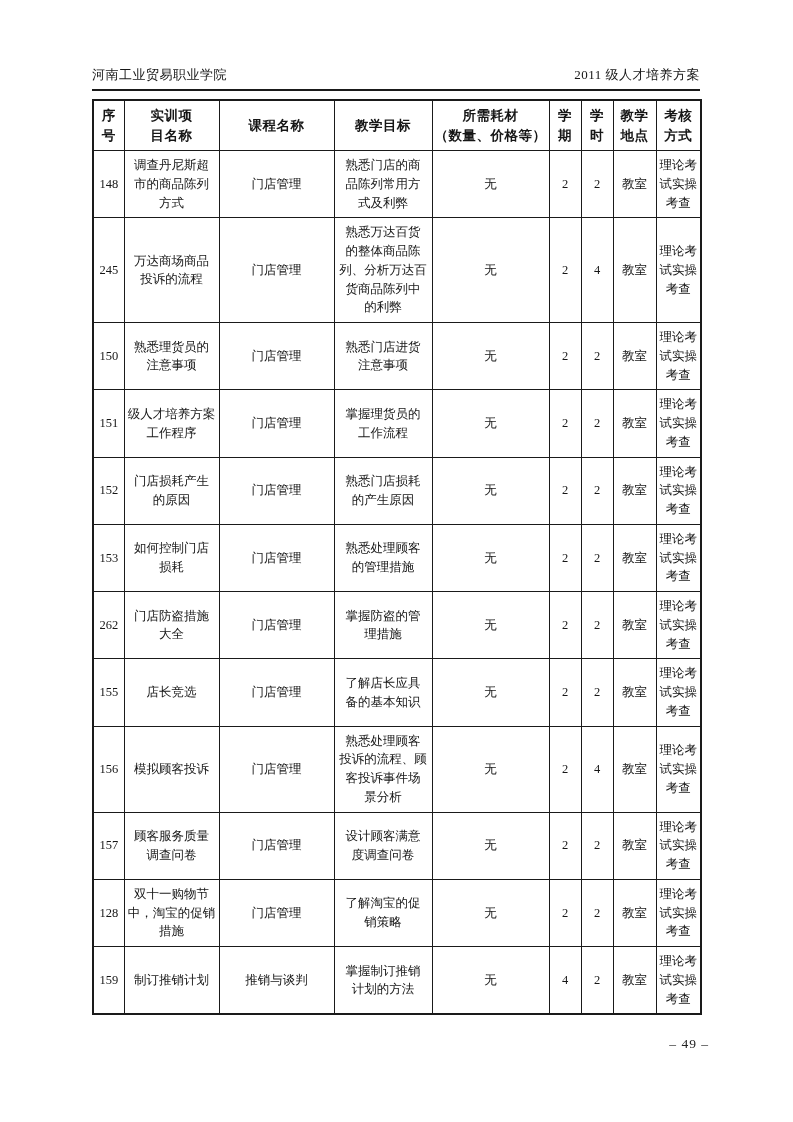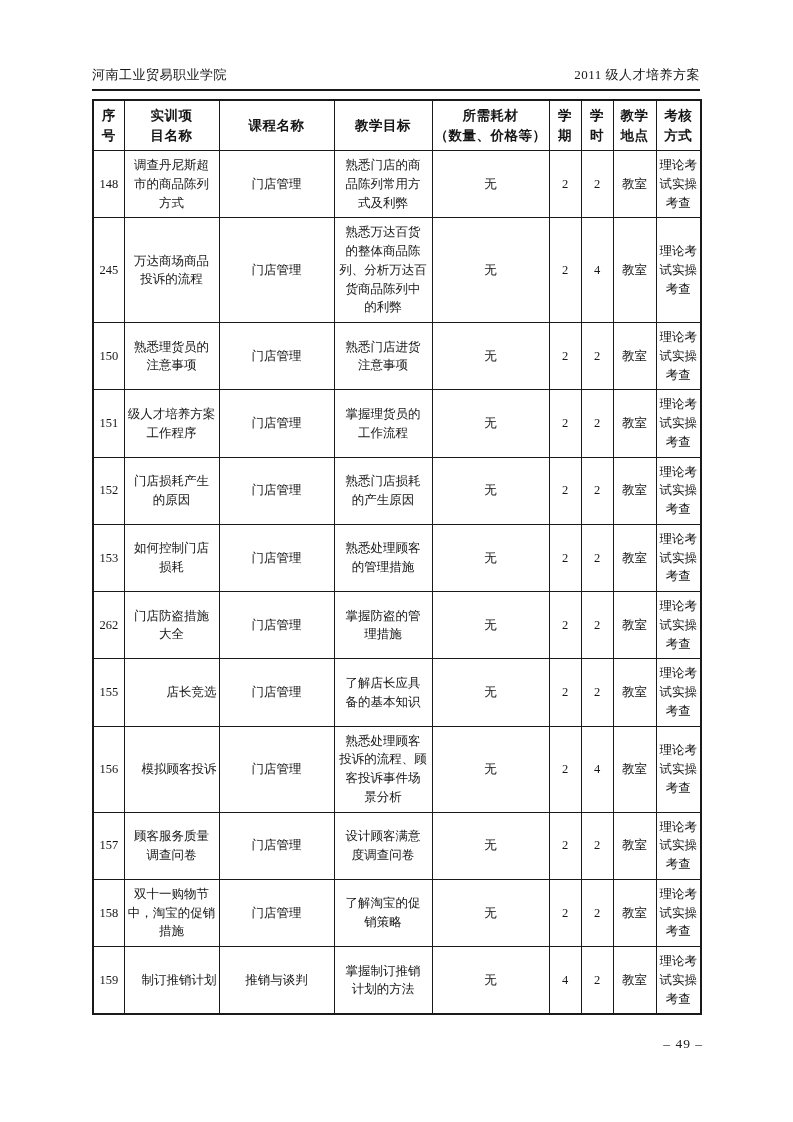--- a/index.html
+++ b/index.html
@@ -45,34 +45,34 @@
     line-height: 1.45;
     padding: 5px 1px;
     letter-spacing: 0.5px;
   }
   table.plan td {
     font-size: 12.5px;
     line-height: 1.5;
     padding: 5px 2px;
   }
   td.c-project, td.c-goal { text-align: left; padding-left: 4px; padding-right: 2px; }
-  td.c-project.ctr { text-align: right; padding-left: 2px; }
+  td.c-project.ctr { text-align: center; padding-left: 2px; }
   col.w-no        { width: 31px; }
   col.w-project   { width: 95px; }
   col.w-course    { width: 115px; }
   col.w-goal      { width: 98px; }
   col.w-materials { width: 117px; }
   col.w-semester  { width: 32px; }
   col.w-hours     { width: 32px; }
   col.w-location  { width: 43px; }
   col.w-assess    { width: 45px; }
   .page-footer {
     position: absolute;
     top: 1036px;
-    right: 90px;
+    right: 84px;
     font-size: 13.5px;
     letter-spacing: 1px;
     color: #222222;
   }
 </style>
 </head>
 <body>
 
 <div class="sheet">
 
@@ -274,21 +274,21 @@
           <td class="c-materials">无</td>
           <td class="c-semester">2</td>
           <td class="c-hours">2</td>
           <td class="c-location">教室</td>
           <td class="c-assessment">理论考
 试实操
 考查</td>
         </tr>
 
         <tr>
-          <td class="c-no">158</td>
+          <td class="c-no">128</td>
           <td class="c-project">双十一购物节
 中，淘宝的促销
 措施</td>
           <td class="c-course">门店管理</td>
           <td class="c-goal">了解淘宝的促
 销策略</td>
           <td class="c-materials">无</td>
           <td class="c-semester">2</td>
           <td class="c-hours">2</td>
           <td class="c-location">教室</td>

